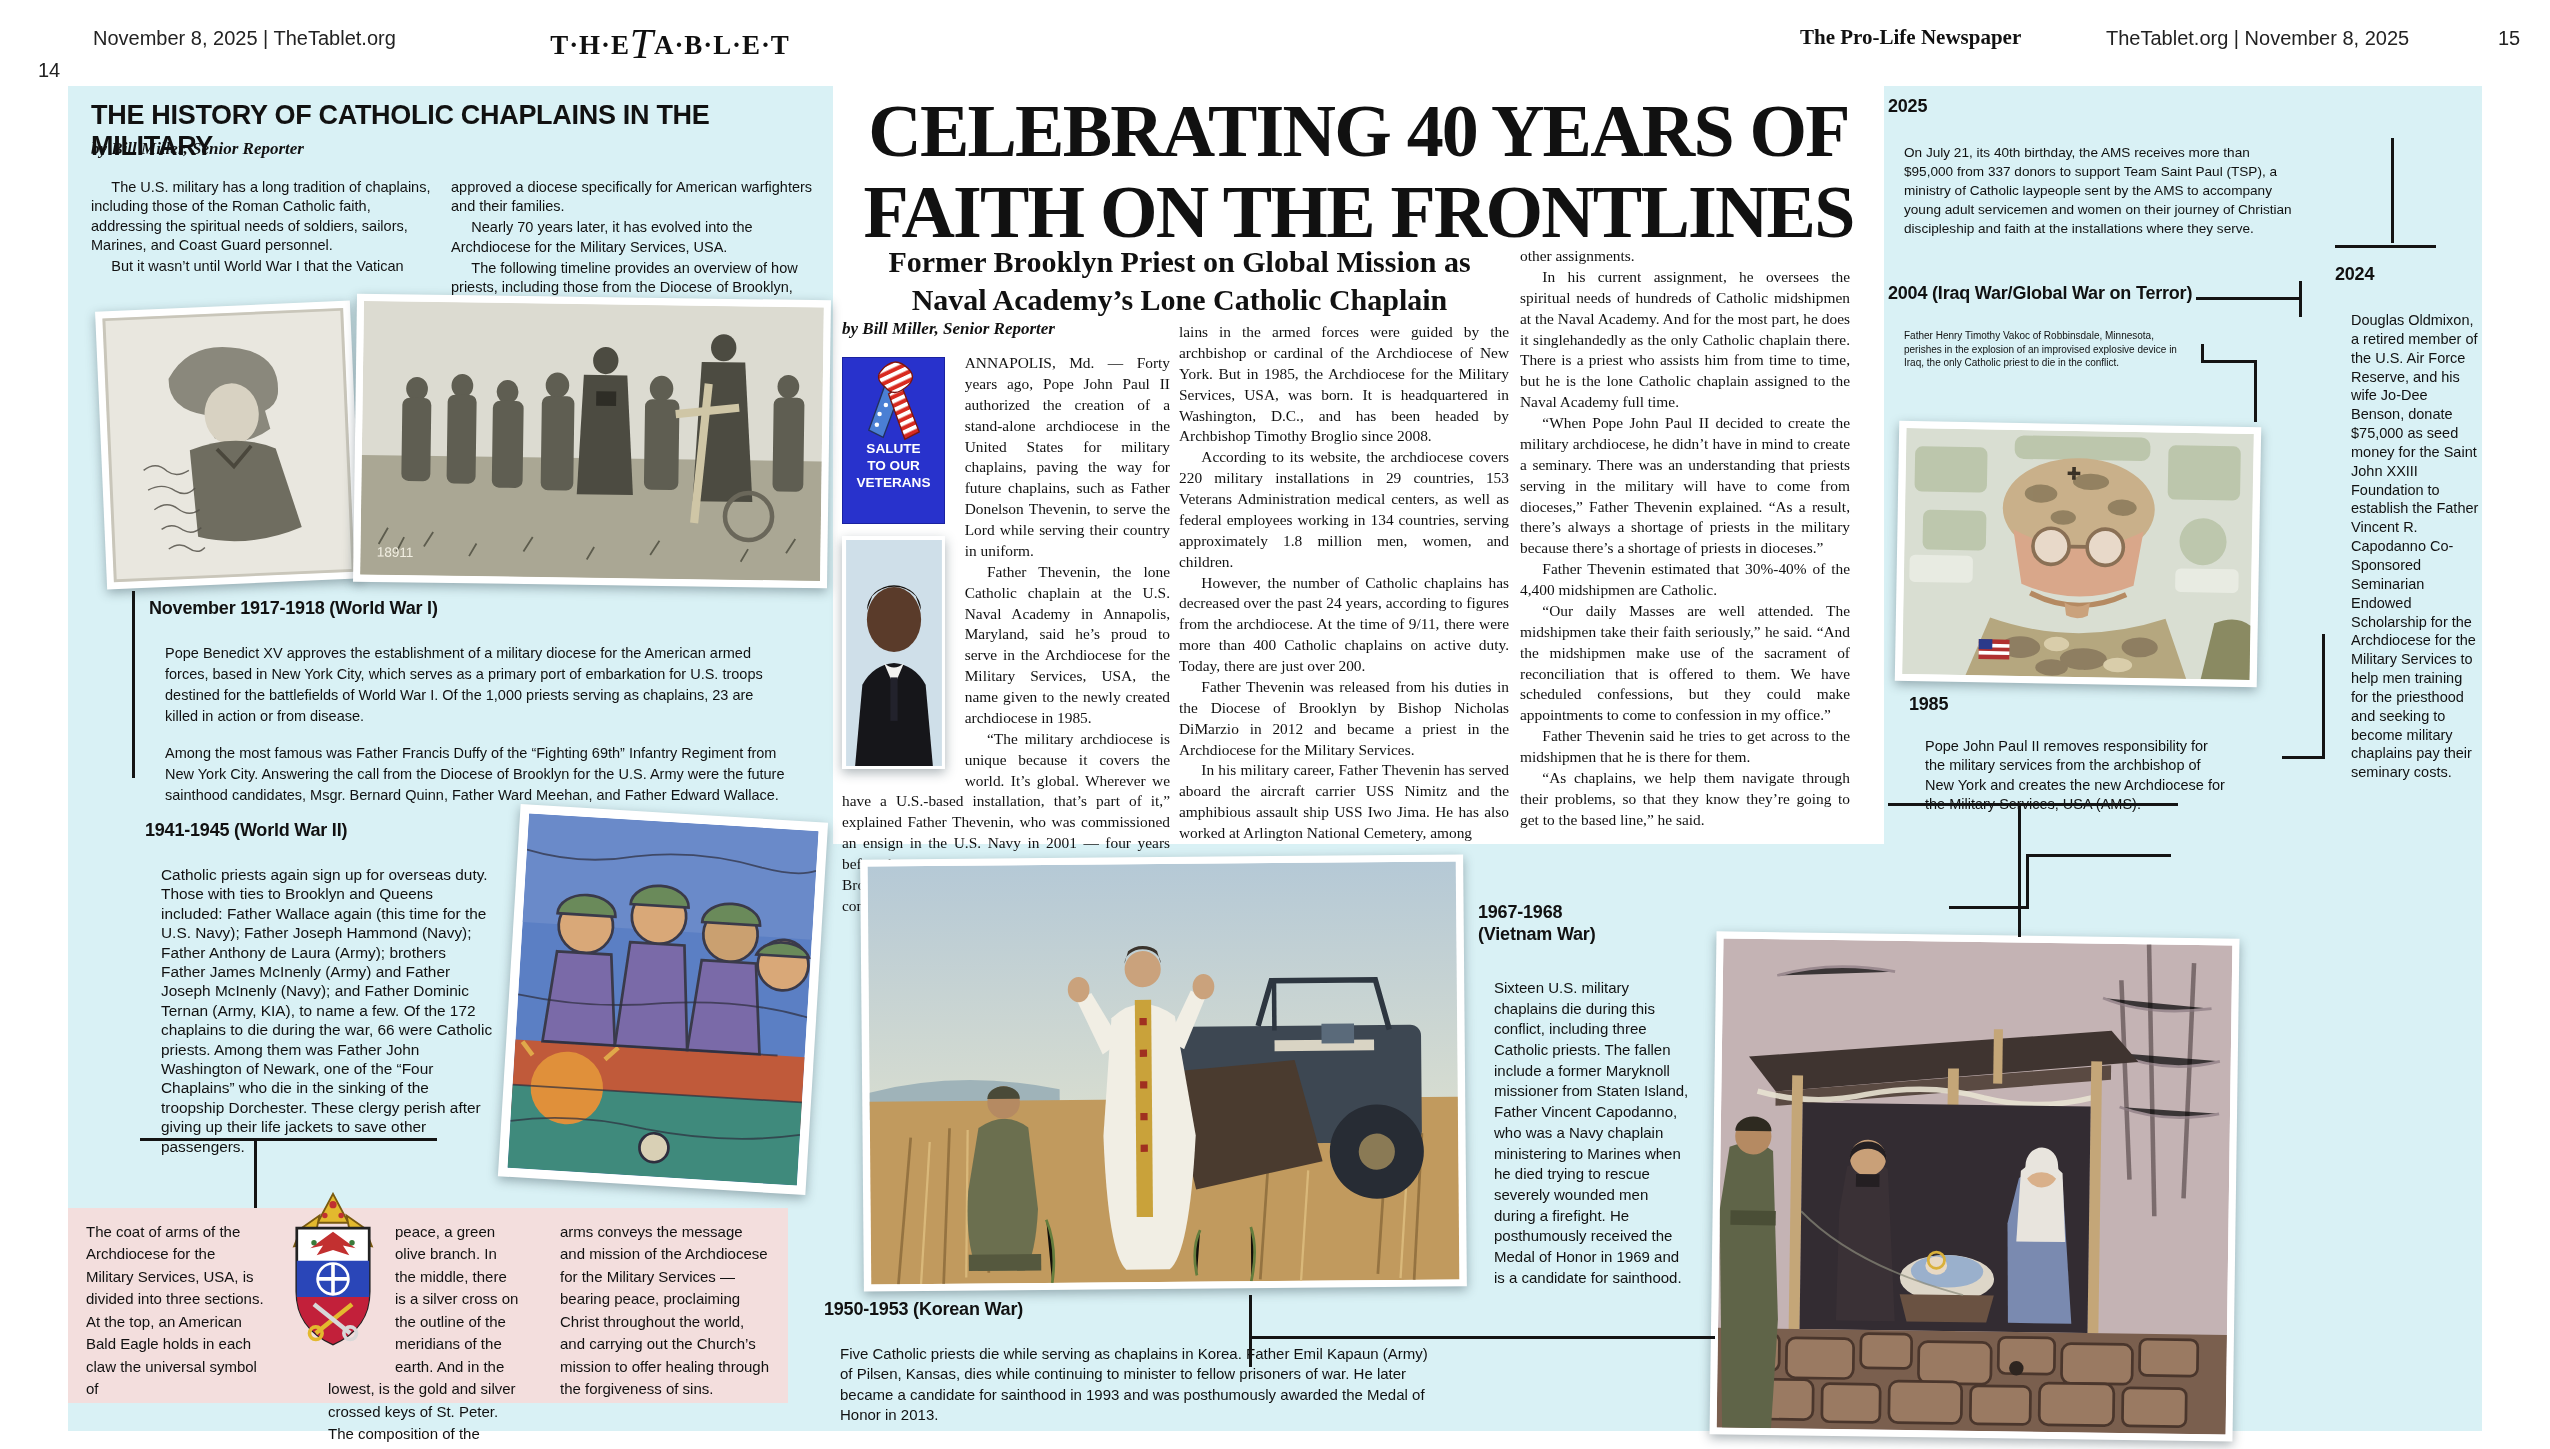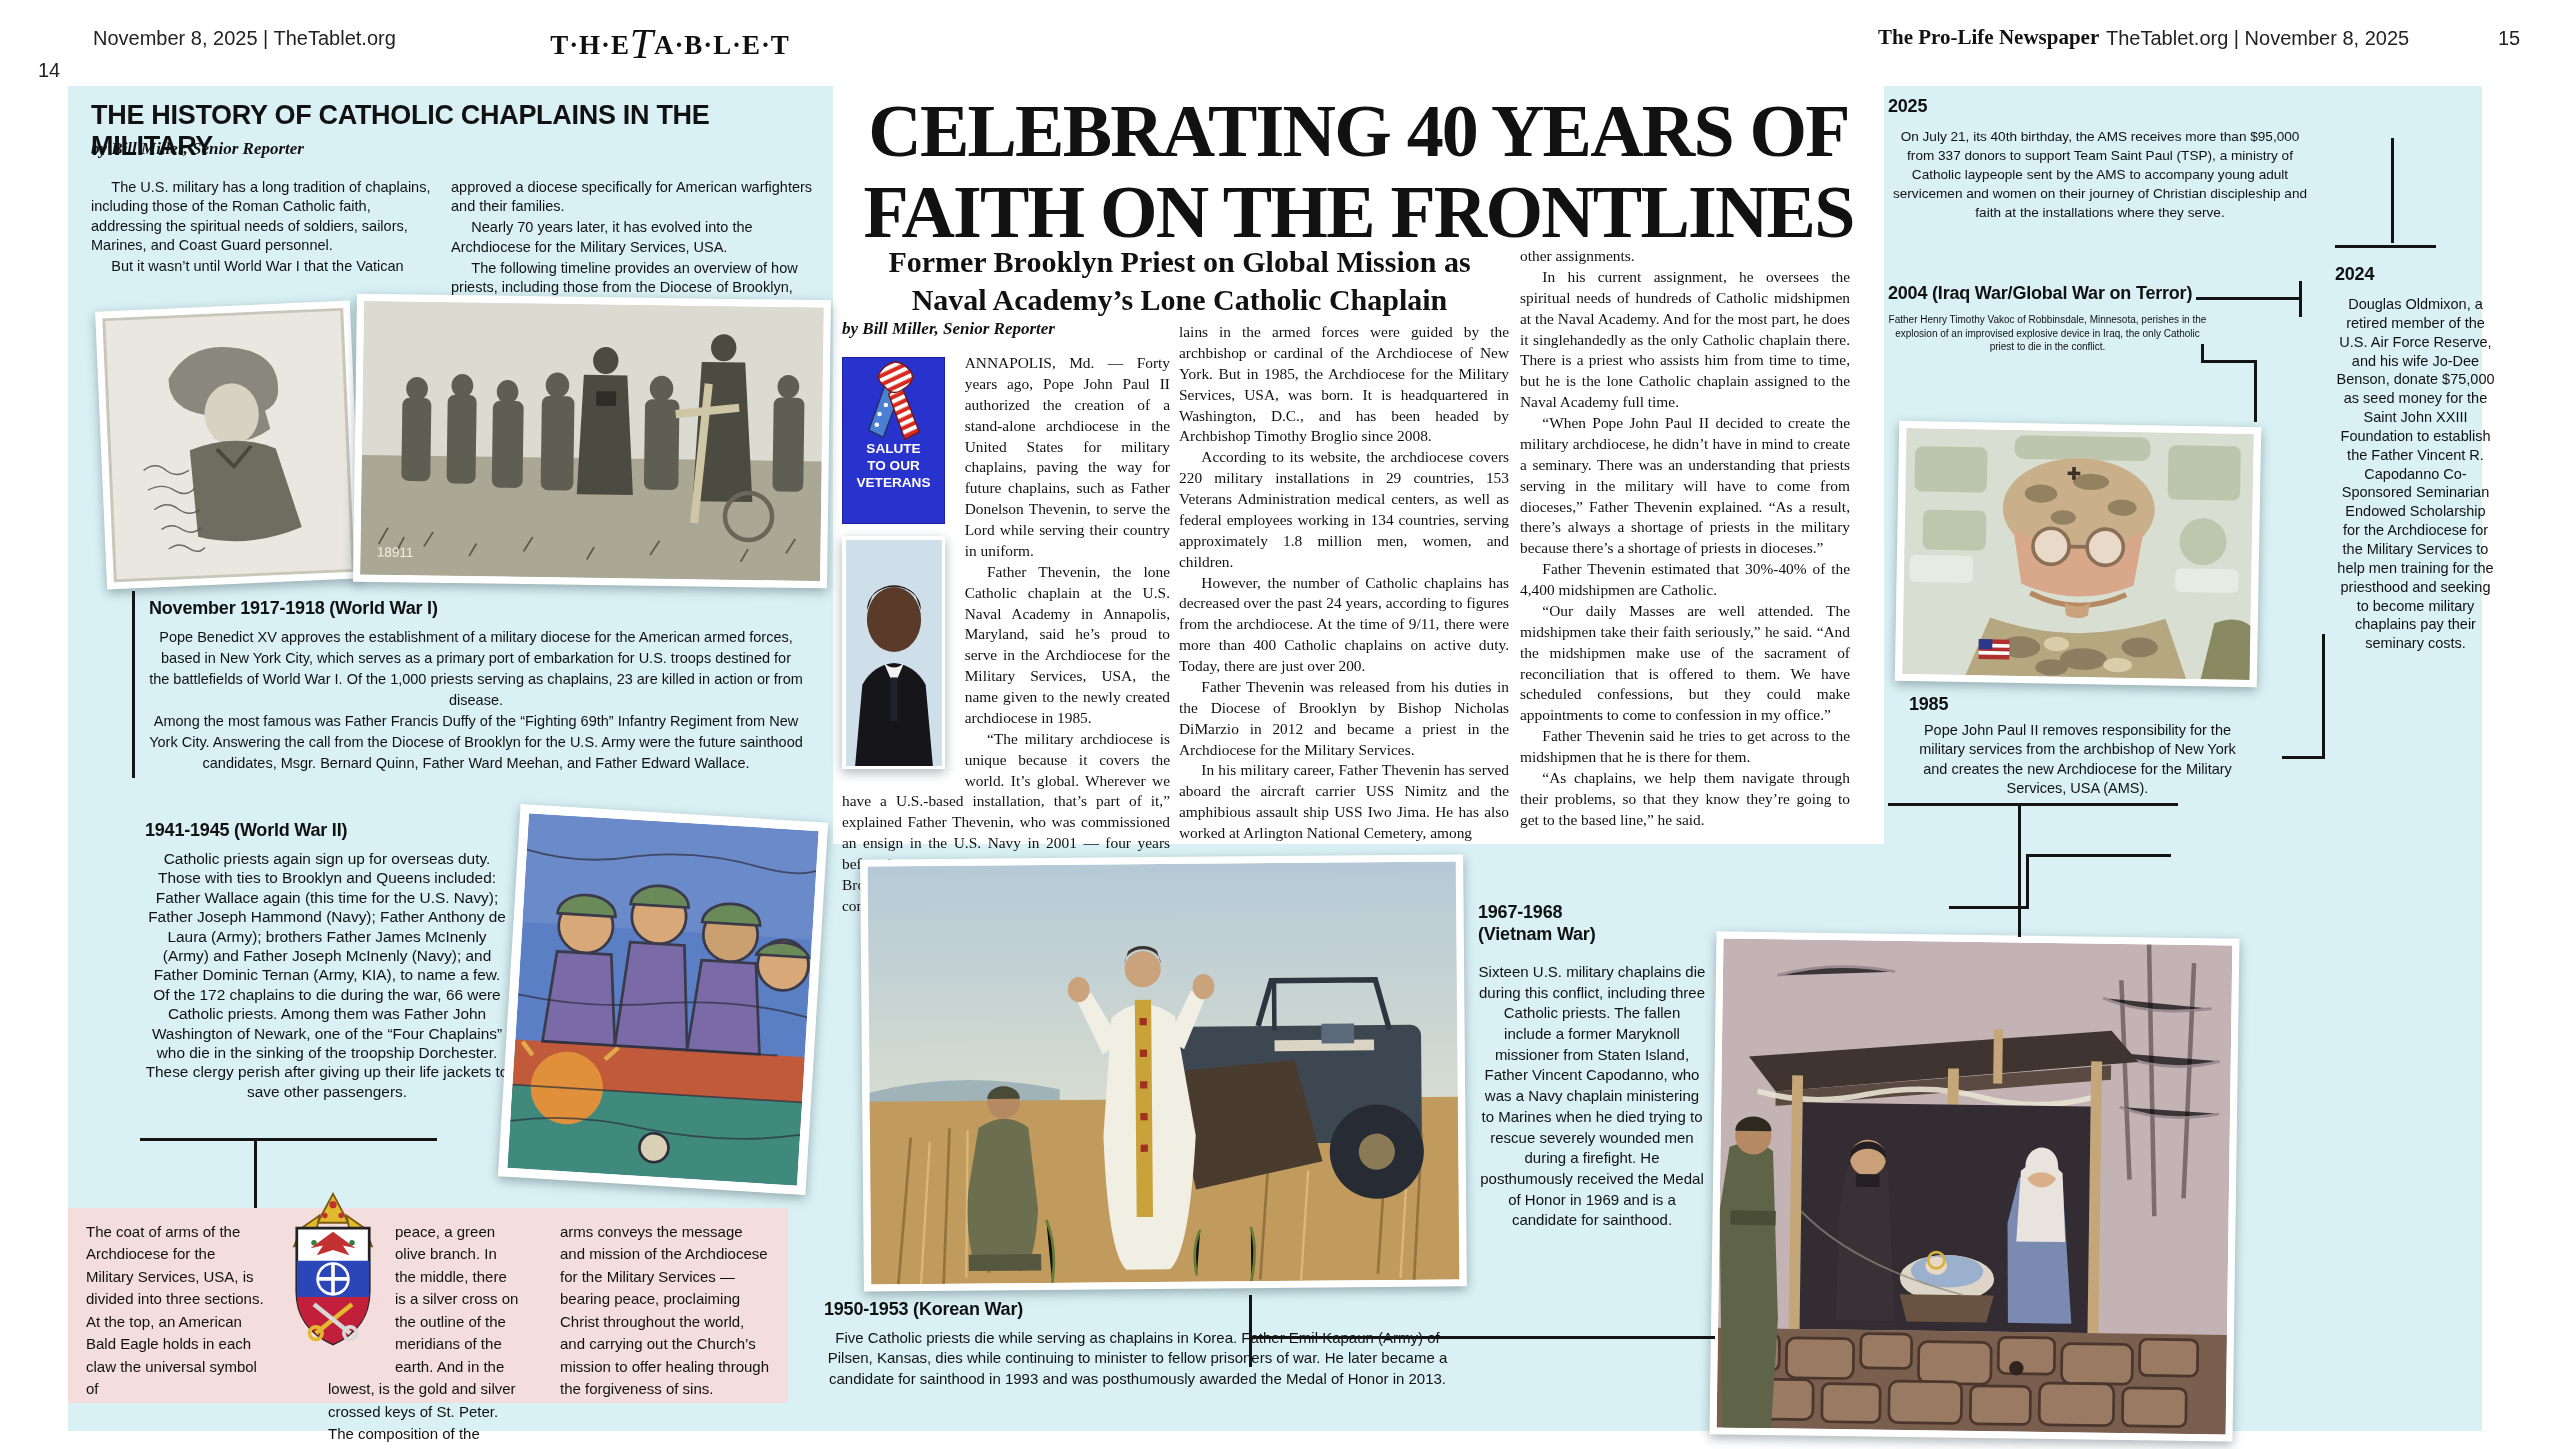--- a/index.html
+++ b/index.html
@@ -18,21 +18,21 @@
   .logo .scr{font:italic 42px "Liberation Serif",serif;position:relative;top:3.6px;}
   
   .l-title{font:bold 27px "Liberation Sans",sans-serif;letter-spacing:-0.3px;}
   .byline{font:italic bold 17px "Liberation Serif",serif;}
   .l-body{font:14.5px/1.33 "Liberation Sans",sans-serif;}
   .l-body p{margin:0 0 1.8px 0;text-indent:1.4em;}
   .l-body p.noind{text-indent:0;}
   
   .t-head{font:bold 18px "Liberation Sans",sans-serif;letter-spacing:-0.2px;}
   .t-body{font:14.5px/1.38 "Liberation Sans",sans-serif;}
-  .t-body p{margin:0;text-align:center;}
+  .t-body p{margin:16px;}
   
   .c-h1{font:bold 74px "Liberation Serif",serif;letter-spacing:-1.8px;text-align:center;white-space:nowrap;}
   .c-sub{font:bold 30px/1.28 "Liberation Serif",serif;text-align:center;}
   .serif{font:15.4px/1.355 "Liberation Serif",serif;text-align:justify;}
   .serif p{margin:0;text-indent:1.45em;}
   .serif p.noind{text-indent:0;}
   .floatbox{float:left;width:110px;margin:3.6px 12.7px 5.4px 0;}
   .vetbadge{width:101px;height:165px;background:#2832cc;border:0.9px solid #1a22a0;
             display:flex;flex-direction:column;align-items:center;}
   .vetbadge .vtxt{font:bold 13.6px/1.25 "Liberation Sans",sans-serif;color:#fff;text-align:center;}
@@ -43,21 +43,21 @@
 </head>
 <body>
 
 <div class="page">
 
   <div class="pos hdr" style="left:38px;top:27px;margin-top:32px;">14</div>
   <div class="pos hdr" style="left:93px;top:27px;">November 8, 2025  |  TheTablet.org</div>
   <div class="pos logo" style="left:543px;top:16.3px;width:254px;text-align:center;">
     <span>T·H·E</span><span class="scr">T</span><span>A·B·L·E·T</span>
   </div>
-  <div class="pos hdr-serif" style="left:1878px;top:25px;">The Pro-Life Newspaper</div>
+  <div class="pos hdr-serif" style="left:1800px;top:25px;">The Pro-Life Newspaper</div>
   <div class="pos hdr" style="left:2106px;top:27px;">TheTablet.org  |  November 8, 2025</div>
   <div class="pos hdr" style="left:2498px;top:27px;">15</div>
 
   <div class="pos cyan" style="left:68px;top:86px;width:765px;height:1345px;"></div>
   <div class="pos cyan" style="left:1884px;top:86px;width:598px;height:1345px;"></div>
   <div class="pos cyan" style="left:833px;top:844px;width:1051px;height:587px;"></div>
 
   <div class="pos l-title" style="left:91px;top:100px;width:735px;">THE HISTORY OF CATHOLIC CHAPLAINS IN THE MILITARY</div>
   <div class="pos byline" style="left:91px;top:139px;">by Bill Miller, Senior Reporter</div>
   <div class="pos l-body" style="left:91px;top:178px;width:342px;">

